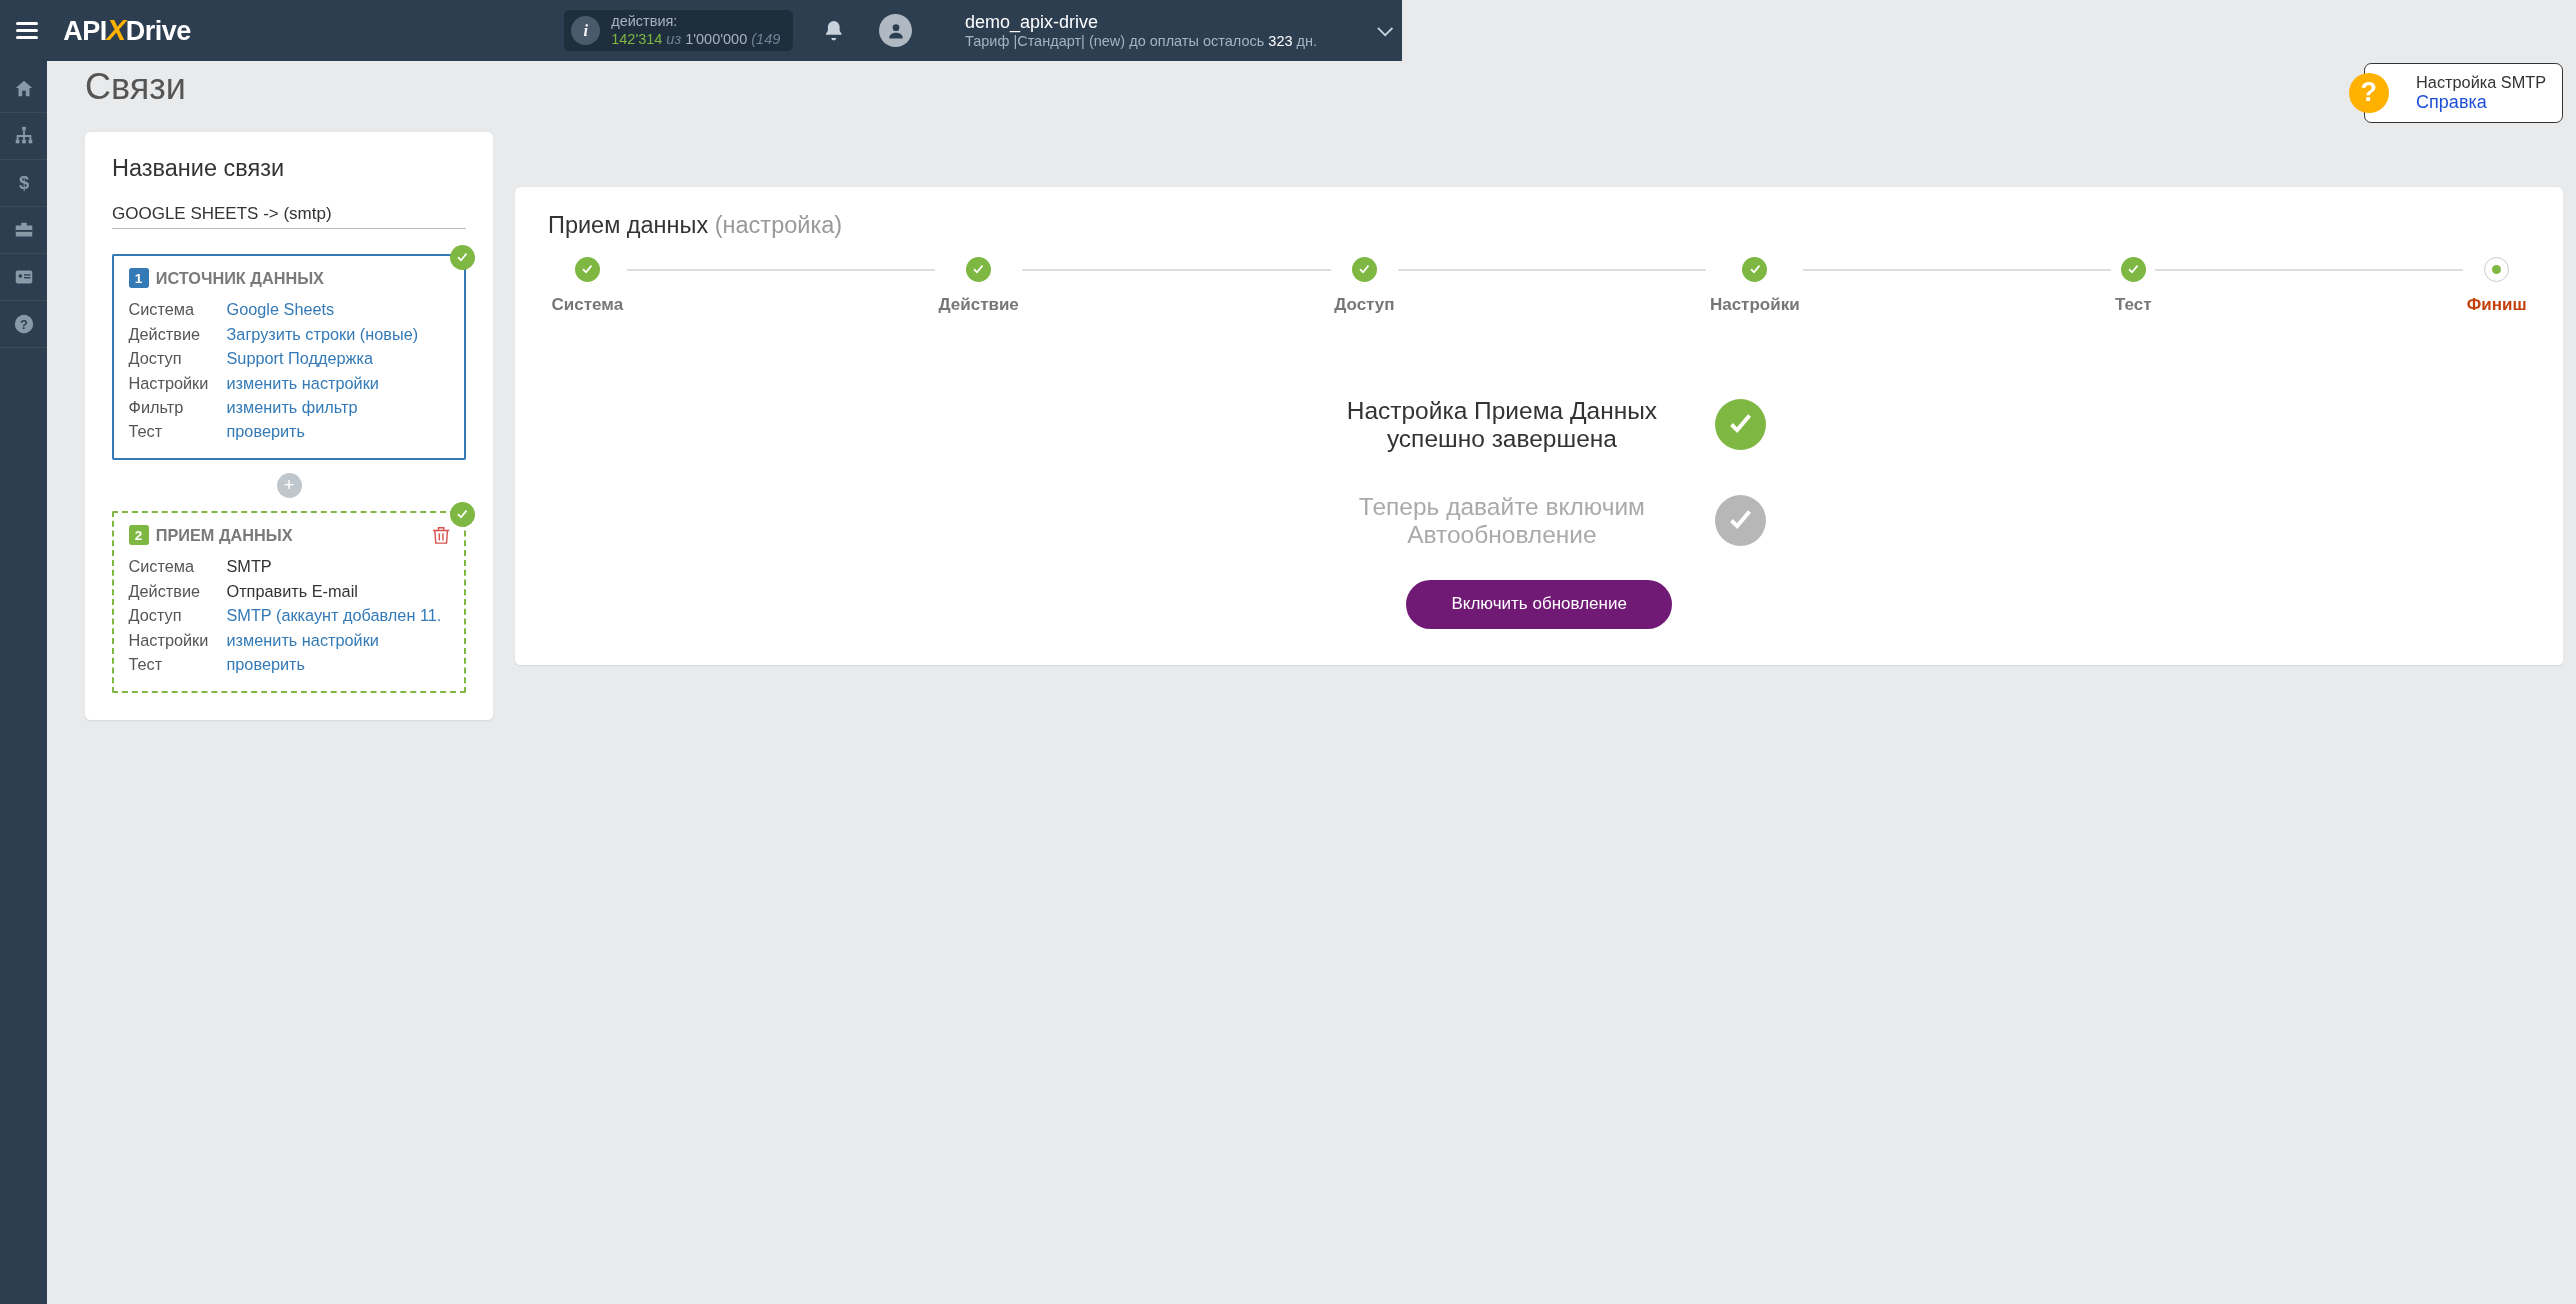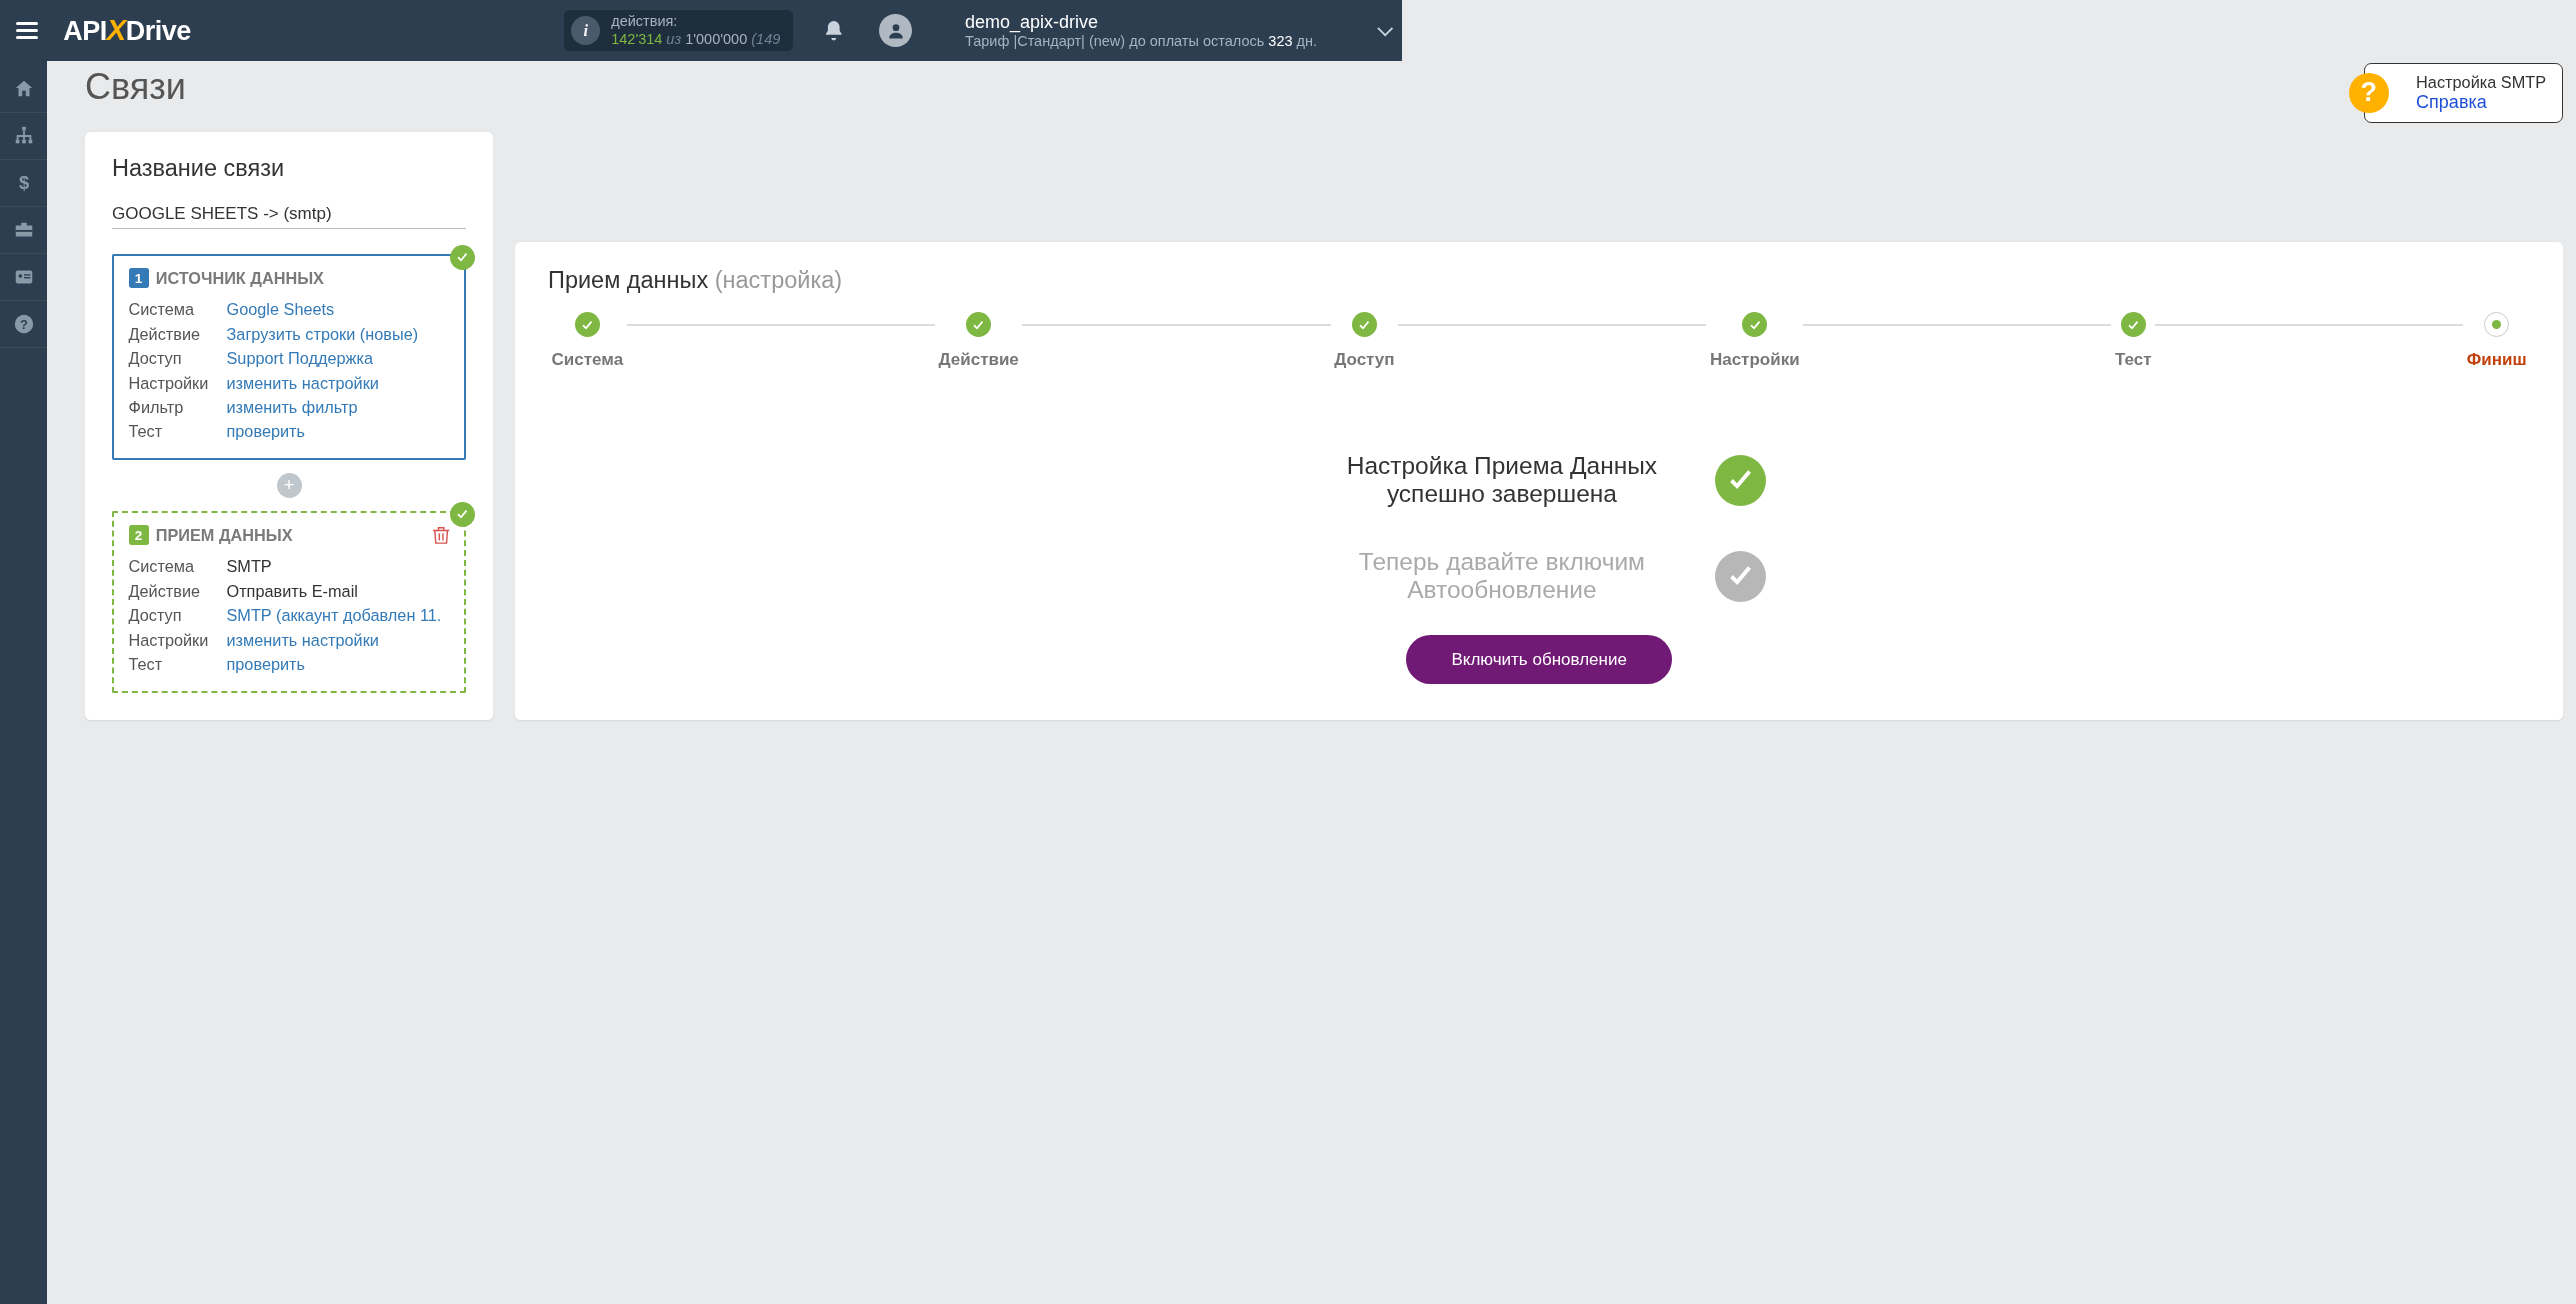--- a/index.html
+++ b/index.html
@@ -41,21 +41,21 @@
   .page-title { font-size: 36px; color: #555; font-weight: 400; margin-top: 5.4px; }
   .breadcrumb { font-size: 16.3px; color: #666; margin-top: 7.2px; }
   .breadcrumb a { color: #337ab7; text-decoration: none; }
   .breadcrumb .sep { color: #999; margin: 0 5.4px; }
 
   .help-badge { position: absolute; right: 12.7px; top: 1.8px; background: #fff; border: 0.9px solid #333; border-radius: 7.2px; padding: 9px 16.3px 9px 51px; }
   .help-q { position: absolute; left: -16.3px; top: 50%; transform: translateY(-50%); width: 40px; height: 40px; border-radius: 50%; background: #ffb100; color: #fff; font-size: 27px; font-weight: 700; display:flex; align-items:center; justify-content:center; }
   .help-title { font-size: 16.3px; color: #333; }
   .help-link { color: #1d4ed8; font-size: 18px; }
 
-  .columns { display: flex; gap: 22px; margin-top: 23.5px; align-items:flex-end; }
+  .columns { display: flex; gap: 22px; margin-top: 23.5px; align-items:center; }
   .card-left { width: 408px; background: #fff; border-radius: 5.4px; padding: 23.5px 27px 27px; box-shadow: 0 0.9px 1.8px rgba(0,0,0,0.08); }
   .card-right { flex: 1; margin-right: 12.7px; background: #fff; border-radius: 5.4px; padding: 25px 33px 36px; box-shadow: 0 0.9px 1.8px rgba(0,0,0,0.08); }
 
   .card-h { font-size: 23.5px; font-weight: 400; color: #333; margin-bottom: 18px; }
   .card-h .grey { color: #999; }
   .conn-name-input { width: 100%; border: none; border-bottom: 0.9px solid #bbb; font-size: 17px; padding: 3.6px 0; outline: none; color: #333; }
 
   .block { position: relative; border: 2.7px solid; border-radius: 1.8px; padding: 12.7px 14.5px 14.5px; margin-top: 25px; }
   .block.source { border-color: #337ab7; }
   .block.dest { border-style: dashed; border-color: #7eb742; }

